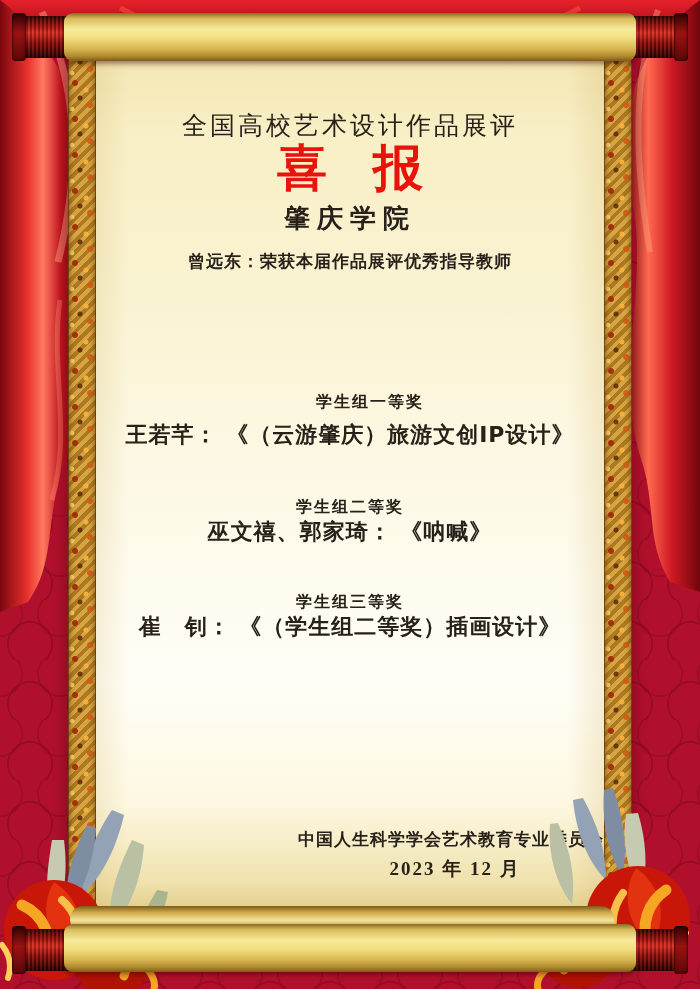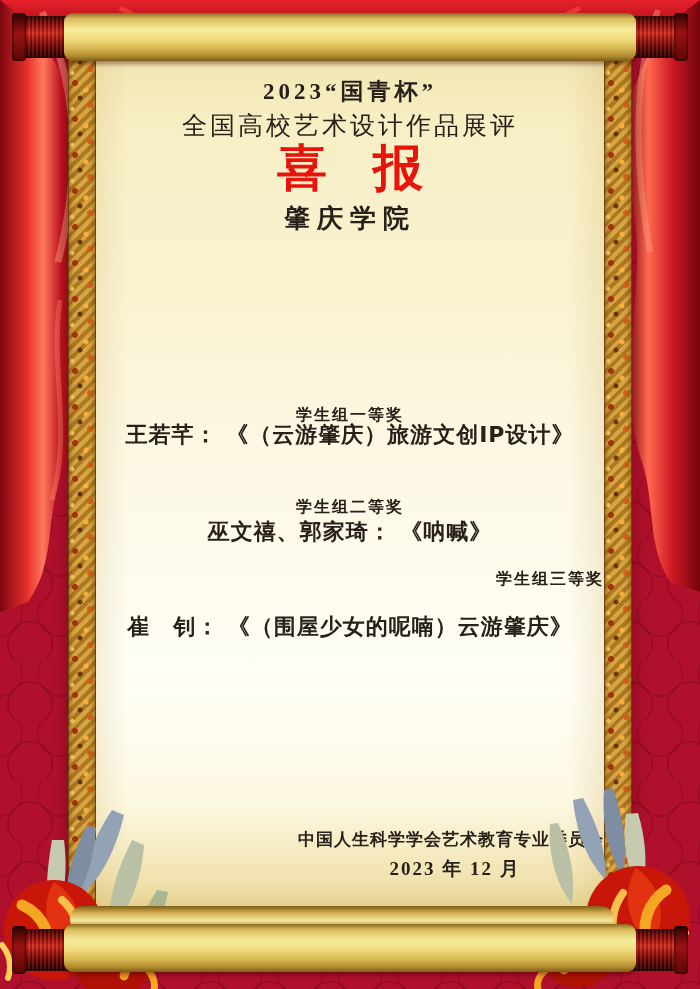--- a/index.html
+++ b/index.html
@@ -54,23 +54,23 @@
   
   .txt{position:absolute;left:96px;width:508px;text-align:center;color:#27211a;z-index:4;}
   .t-year{top:76px;font-size:23px;font-weight:bold;letter-spacing:4px;font-family:"Liberation Serif","DejaVu Sans",serif;}
   .t-event{top:109px;font-size:25px;font-weight:normal;letter-spacing:3px;}
   .t-title{top:138px;height:60px;display:flex;justify-content:center;gap:46px;
     font-size:50px;font-weight:bold;color:#e8130a;line-height:60px;}
   .t-school{top:201px;font-size:26px;font-weight:bold;letter-spacing:7px;}
   .t-teacher{top:250px;font-size:17px;font-weight:bold;letter-spacing:1px;}
   .t-gtitle{font-size:16px;font-weight:bold;letter-spacing:2px;}
   .t-entry{font-size:22px;font-weight:bold;letter-spacing:1px;}
-  .s1h{top:405px;} .s1e{top:420px;}
+  .s1h{top:392px;padding-left:20px;} .s1e{top:420px;}
   .s2h{top:497px;} .s2e{top:517px;}
-  .s3h{top:569px;text-align:right;} .s3e{top:612px;}
+  .s3h{top:592px;} .s3e{top:612px;}
   .t-issuer{top:828px;left:296px;width:310px;font-size:17px;font-weight:bold;letter-spacing:1px;}
   .t-date{top:856px;left:355px;width:200px;font-size:19px;font-weight:bold;letter-spacing:2px;
     font-family:Liberation Serif, serif;}
 
   .flowers{position:absolute;z-index:4;}
 </style>
 </head>
 <body>
 
 <div class="stage">
@@ -103,34 +103,34 @@
     <path d="M60,300 C50,370 72,430 52,500" stroke="#ff8d6d" stroke-width="5" fill="none" opacity=".4"></path>
     <path d="M658,10 C630,82 636,172 650,252" stroke="#ff9d7d" stroke-width="6" fill="none" opacity=".45"></path>
     <path d="M120,8 C180,40 260,52 350,52 C440,52 520,40 580,8" stroke="#ff5a42" stroke-width="5" fill="none" opacity=".5"></path>
   </svg>
 
   <div class="paper">
     <div class="brocade left"></div>
     <div class="brocade right"></div>
   </div>
 
-  <div class="txt t-year">2023“国青杯”</div>
   <div class="txt t-event">全国高校艺术设计作品展评</div>
   <div class="txt t-title">
     <span>喜</span>
     <span>报</span>
   </div>
   <div class="txt t-school">肇庆学院</div>
+  <div class="txt t-teacher">曾远东：荣获本届作品展评优秀指导教师</div>
 
   <div class="txt t-gtitle s1h">学生组一等奖</div>
   <div class="txt t-entry  s1e">王若芊： 《（云游肇庆）旅游文创IP设计》</div>
   <div class="txt t-entry  s2e">巫文禧、郭家琦： 《呐喊》</div>
   <div class="txt t-gtitle s2h">学生组二等奖</div>
   <div class="txt t-gtitle s3h">学生组三等奖</div>
-  <div class="txt t-entry  s3e">崔　钊： 《（围屋少女的呢喃）云游肇庆》</div>
+  <div class="txt t-entry  s3e">崔　钊： 《（学生组二等奖）插画设计》</div>
 
   <div class="txt t-issuer">中国人生科学学会艺术教育专业委员会</div>
   <div class="txt t-date">2023 年 12 月</div>
 
   <svg class="flowers" style="left:-8px;top:770px;" width="215" height="219" viewBox="0 0 215 219">
     <path d="M120,40 C100,70 92,95 90,125 C112,105 125,75 132,45 Z" fill="#93a2b5"></path>
     <path d="M95,55 C80,85 72,110 75,140 C95,118 102,85 104,58 Z" fill="#7e8da2"></path>
     <path d="M140,70 C125,100 115,130 118,160 C140,138 150,105 152,75 Z" fill="#b9c0a4"></path>
     <path d="M60,70 C55,100 52,125 60,152 C75,128 75,95 72,70 Z" fill="#c6cbb0"></path>
     <path d="M165,120 C150,145 140,165 138,190 C160,172 172,145 176,122 Z" fill="#aab48f"></path>

